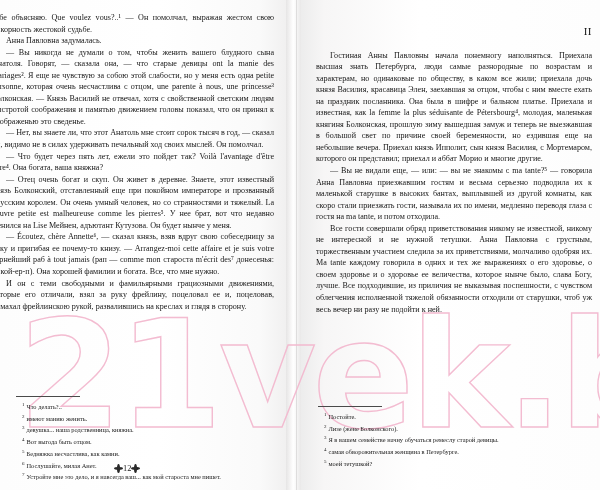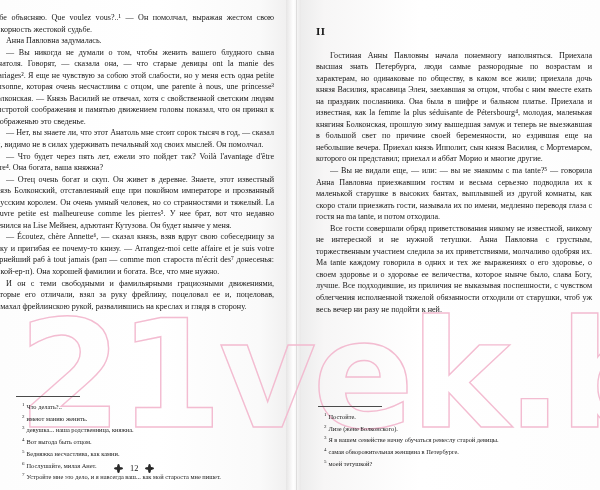--- a/index.html
+++ b/index.html
@@ -76,22 +76,22 @@
   .col-left  { left: -8px; top: 12px; width: 282px; }
   .col-right { left: 316px; top: 12px; width: 276px; }
 
   .col p {
     margin: 0;
   }
   .p-ind { text-indent: 14px; }
   .p-noind { text-indent: 0; }
 
   .sec-head {
-    text-align: left;
-    font-weight: bold;
+    text-align: right;
+    font-weight: normal;
     font-size: 11px;
     margin: 14px 0 12px 0;
     letter-spacing: .5px;
   }
 
   
   .fn-wrap {
     position: absolute;
     font-size: 6.4px;
     line-height: 9.6px;
@@ -115,21 +115,20 @@
     margin-right: 2px;
   }
 
   
   .folio {
     position: absolute;
     font-size: 8.4px;
     color: #1b1b1b;
     display: flex;
     align-items: flex-end;
-    gap: 7px;
   }
   .folio-left  { left: 114px; top: 464px; }
   .folio-right { left: 427px; top: 464px; margin-top: 48px; }
   .orn {
     width: 9px; height: 9px;
     position: relative;
     display: inline-block;
   }
   .orn::before, .orn::after {
     content: "";

